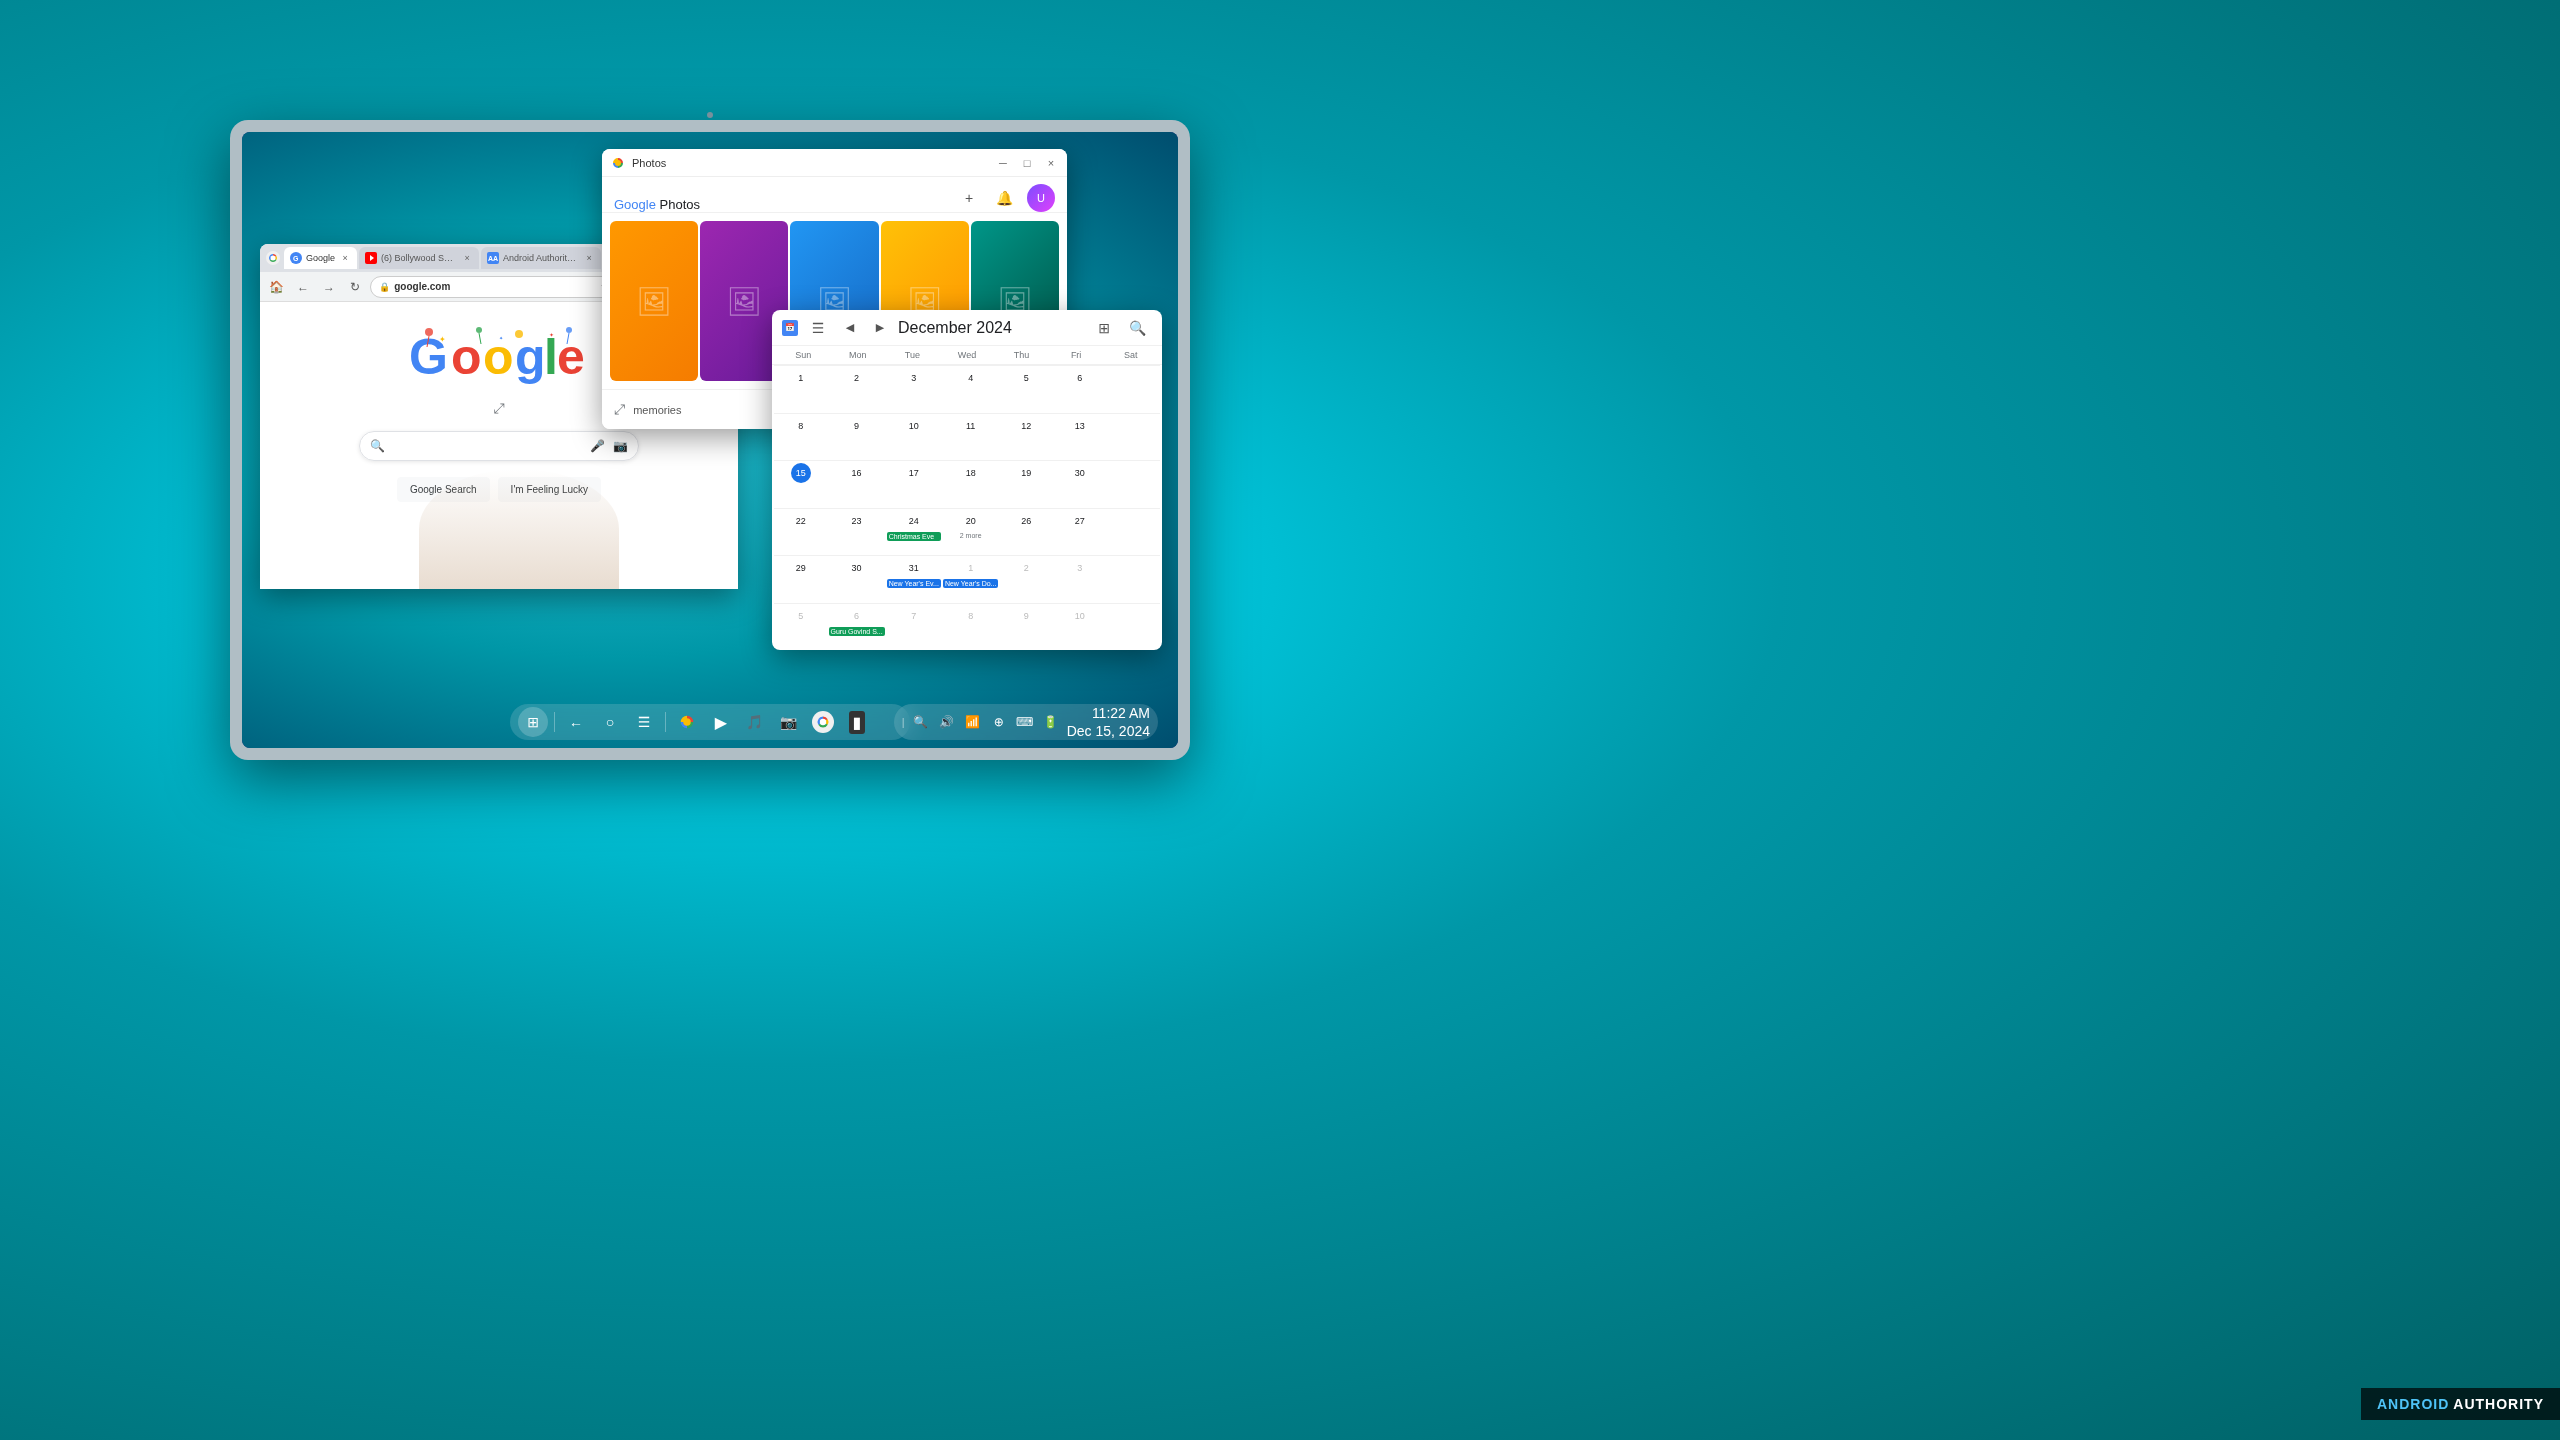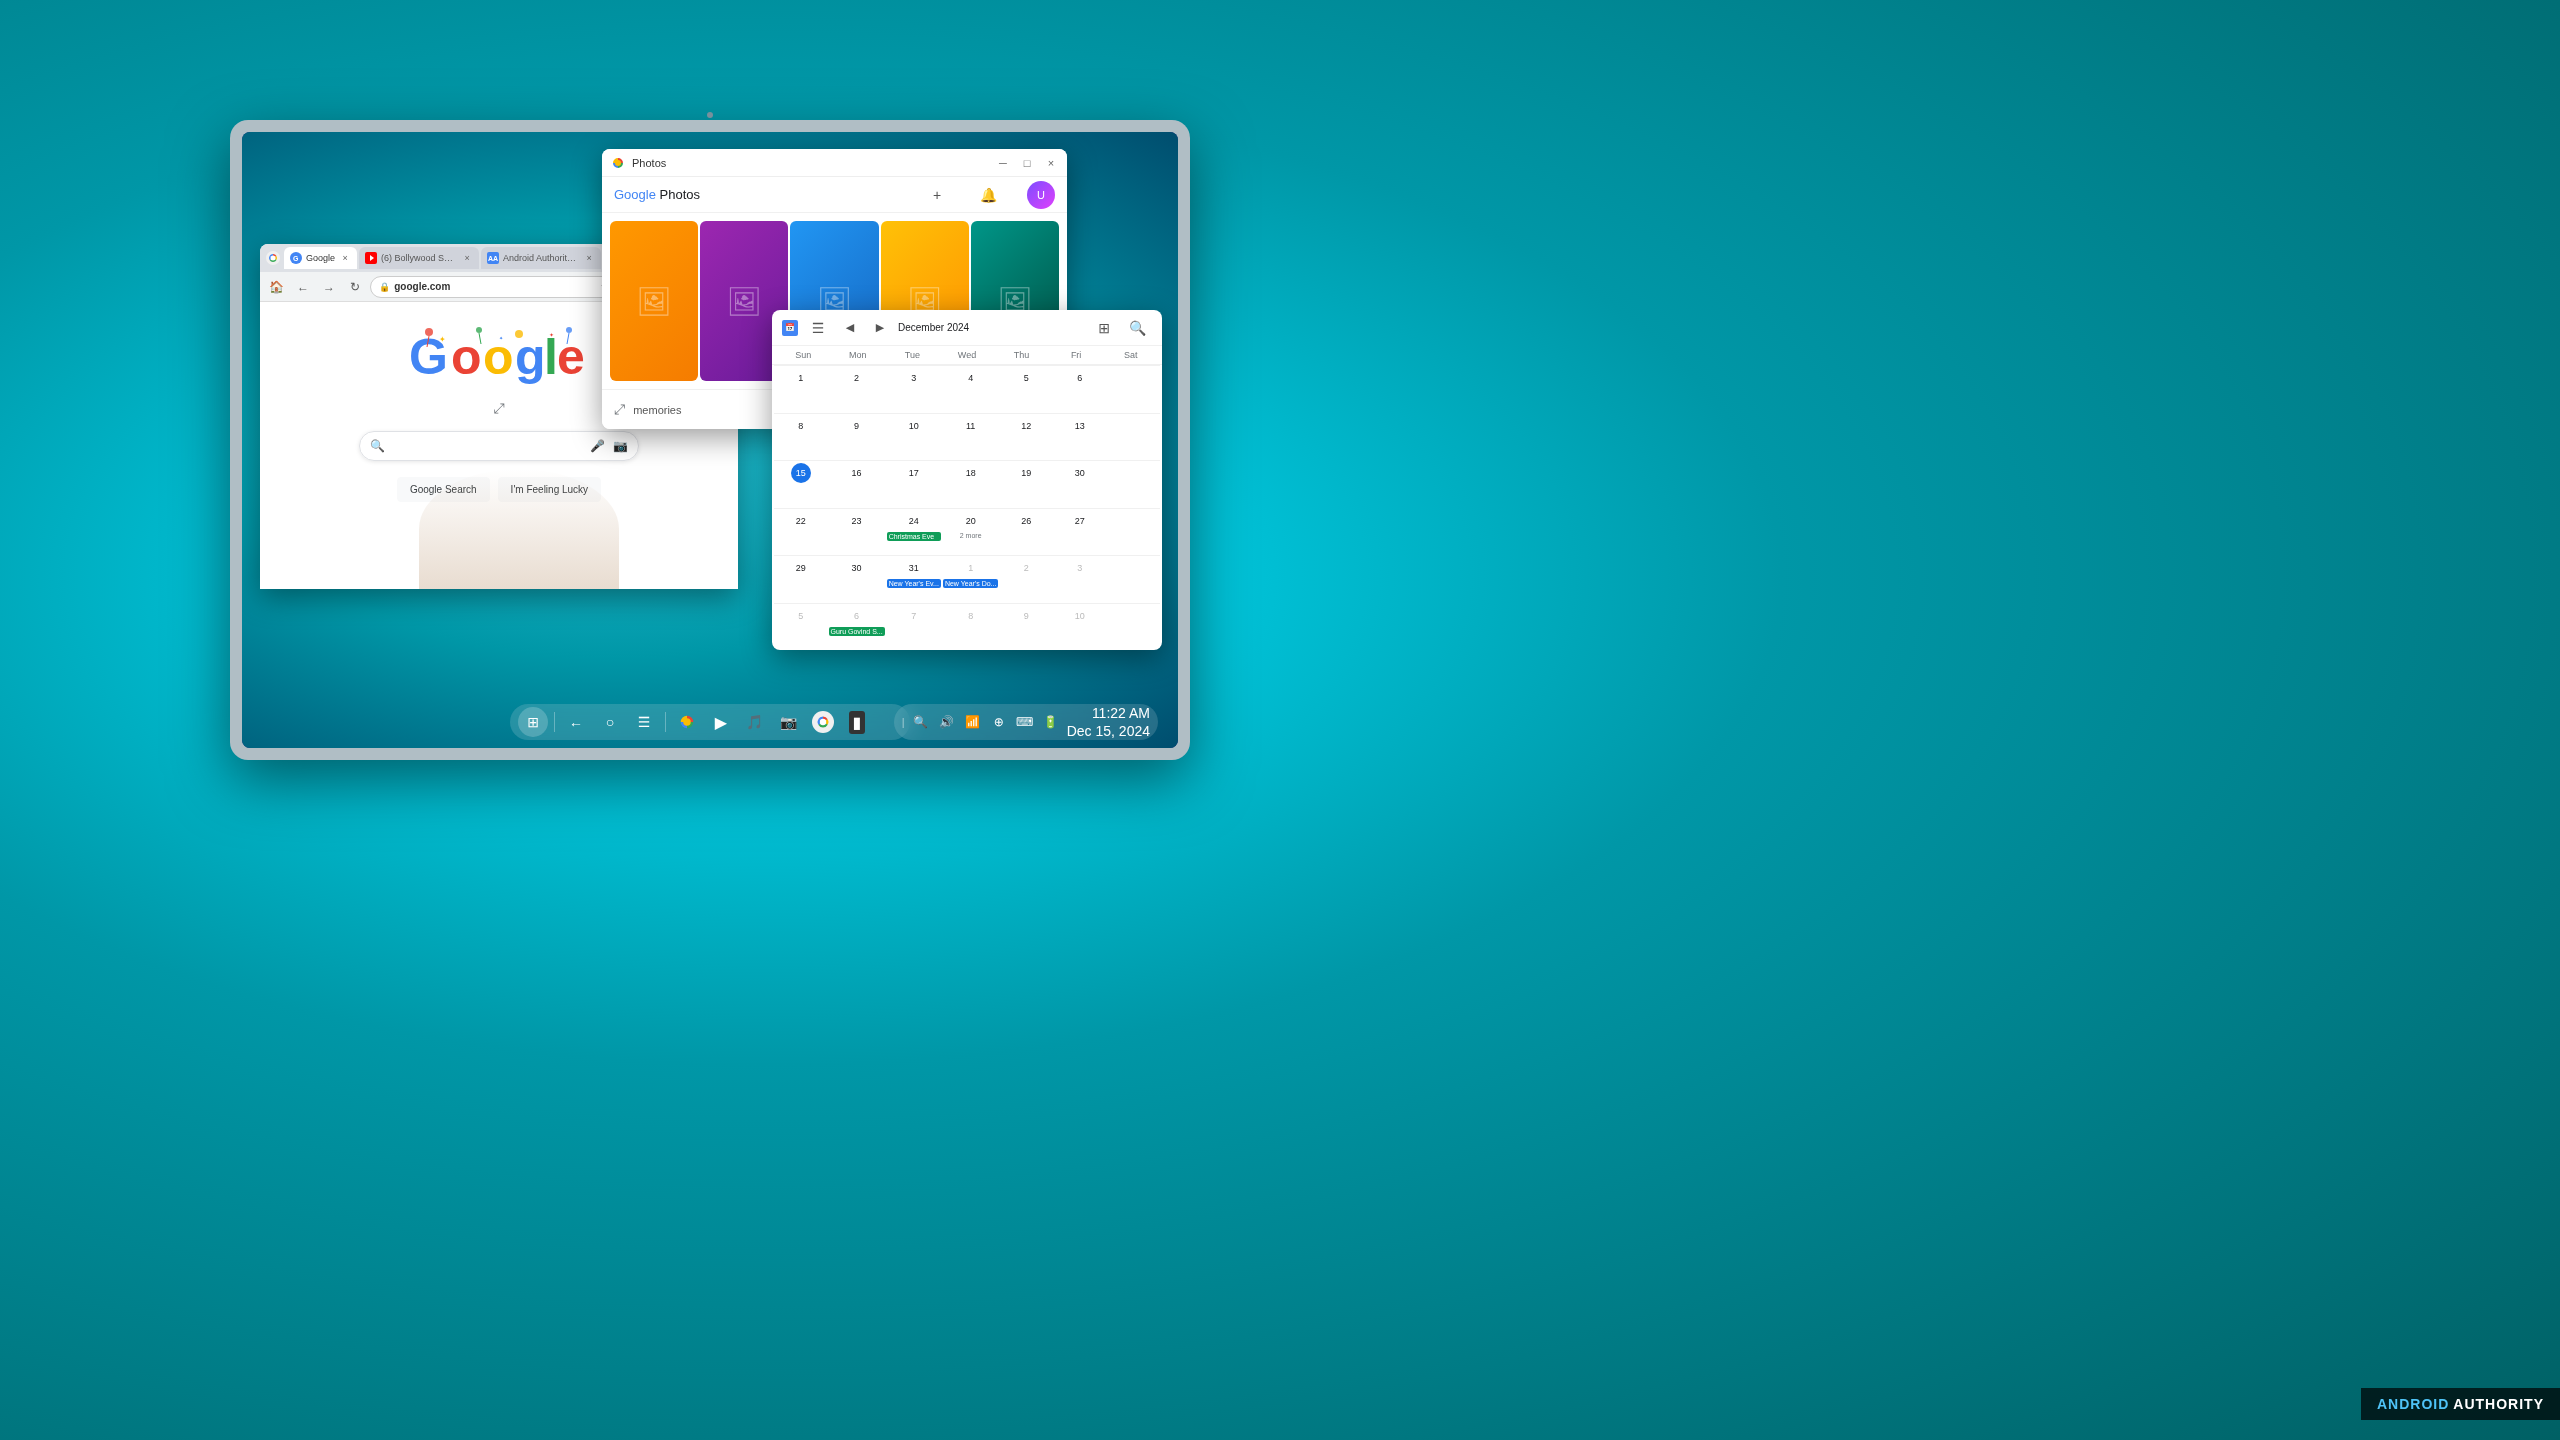--- a/index.html
+++ b/index.html
@@ -399,23 +399,23 @@
       justify-content: center;
       font-size: 11px;
       color: #666;
       cursor: pointer;
     }
 
     .photos-header {
       background: white;
       height: 36px;
       display: flex;
-      align-items: center;
+      align-items: flex-end;
       padding: 0 12px;
-      gap: 24px;
+      gap: 8px;
       border-bottom: 1px solid #f0f0f0;
     }
     .photos-header-btn {
       width: 28px;
       height: 28px;
       display: flex;
       align-items: center;
       justify-content: center;
       border-radius: 50%;
       cursor: pointer;
@@ -487,21 +487,21 @@
       height: 24px;
       display: flex;
       align-items: center;
       justify-content: center;
       border-radius: 50%;
       cursor: pointer;
       font-size: 11px;
       color: #555;
     }
     .cal-month-title {
-      font-size: 10px;
+      font-size: 16px;
       font-weight: 400;
       color: #202124;
       flex: 1;
     }
     .cal-view-btn {
       width: 28px;
       height: 28px;
       display: flex;
       align-items: center;
       justify-content: center;

